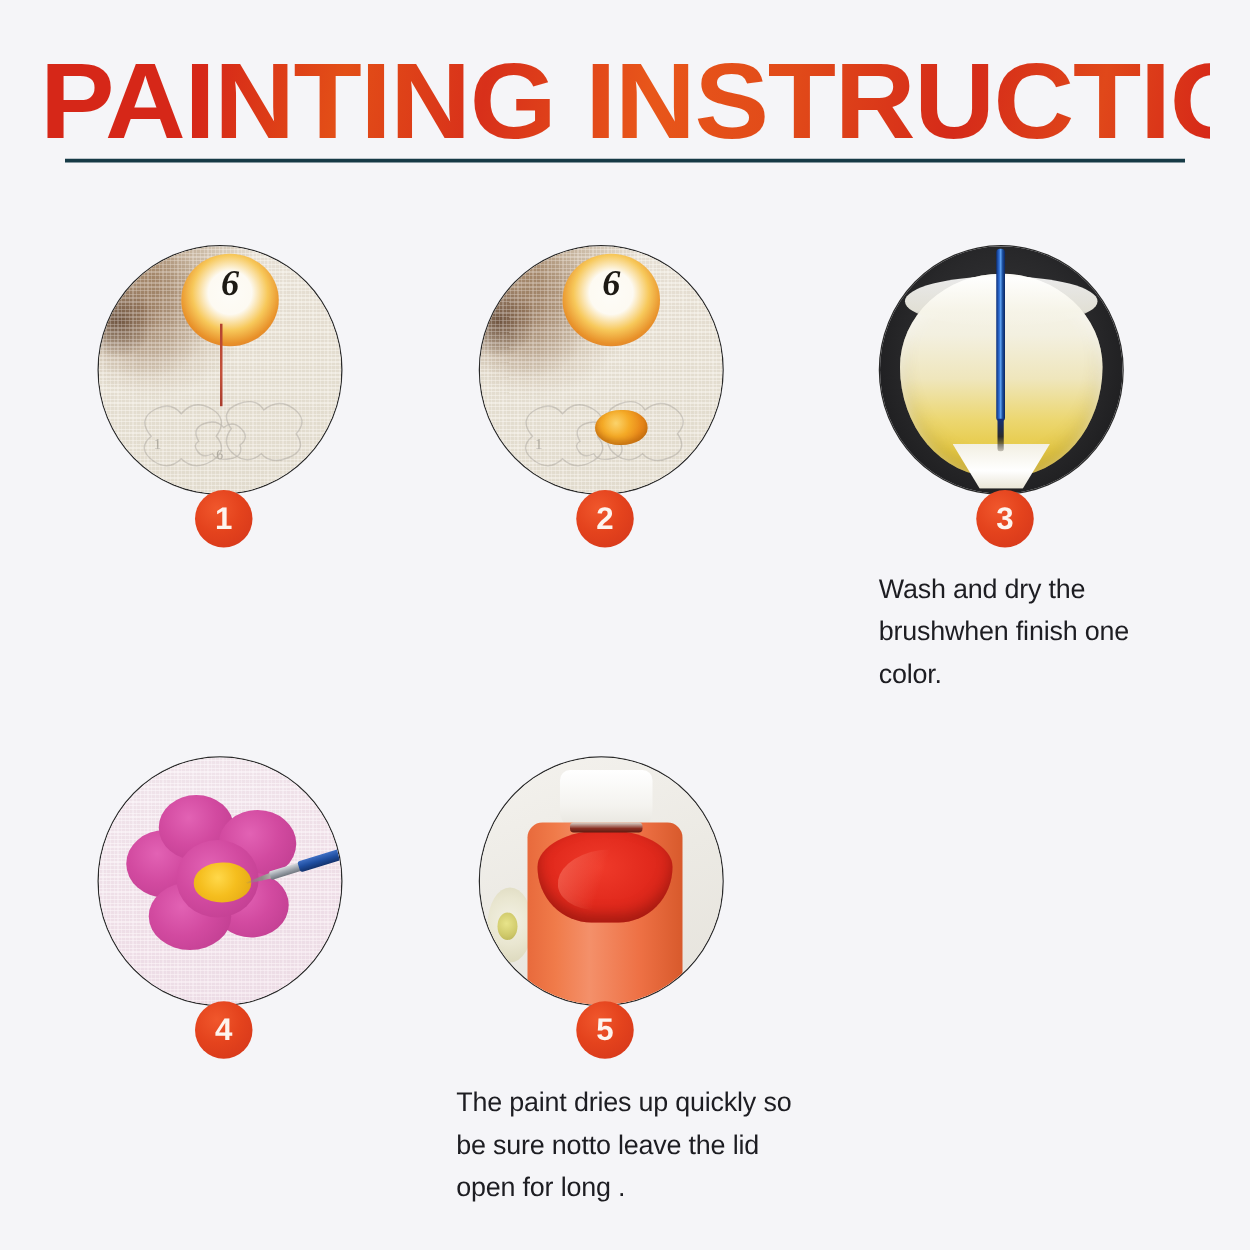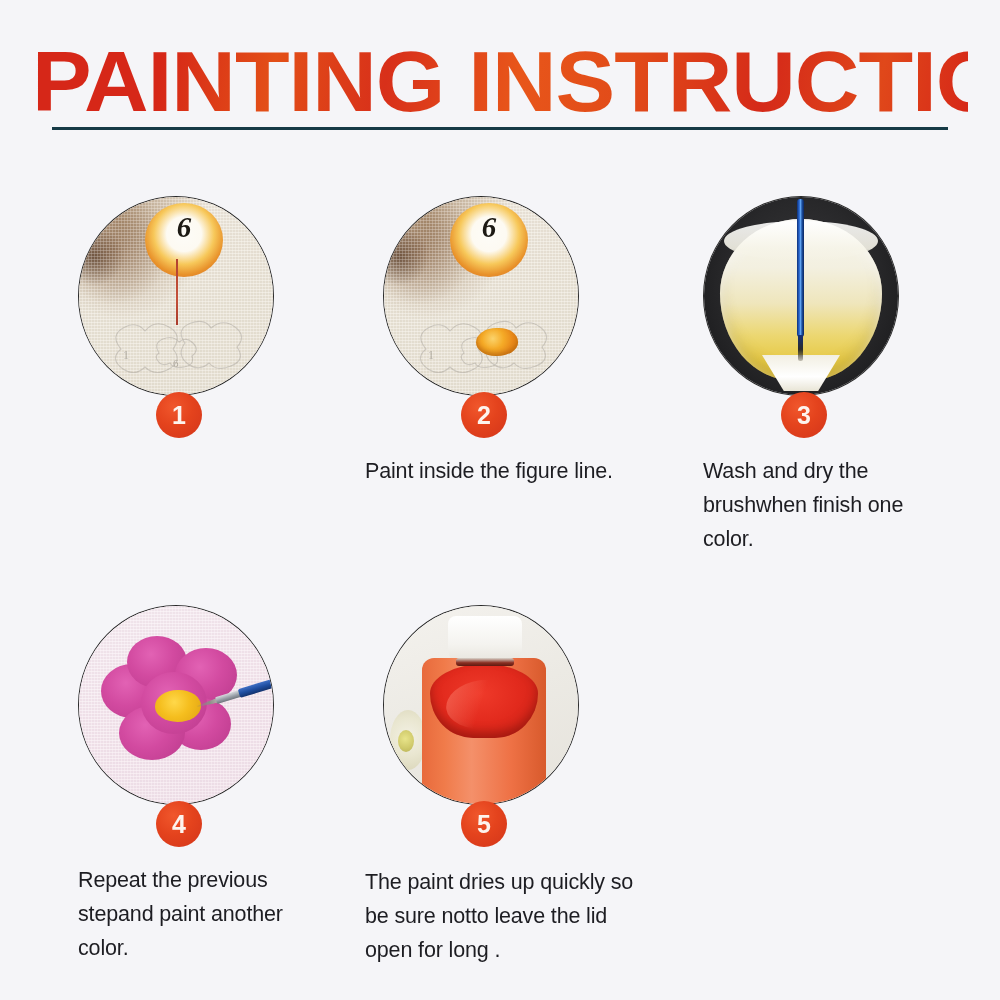--- a/index.html
+++ b/index.html
@@ -438,21 +438,20 @@
             <text x="22" y="50" font-family="Liberation Serif, serif" font-size="12" fill="#6e6a63">1</text>
           </svg>
           <div class="pot">
             <div class="pot-num">6</div>
           </div>
           <div class="blob-orange"></div>
         </div>
       </div>
       <div class="badge">2</div>
     </div>
-    <div class="caption">Paint inside the figure line.</div>
   </div>
 
   <div class="step step-r1 col-3">
     <div class="photo-wrap">
       <div class="photo">
         <div class="photo-inner">
           <div class="wash-bg"></div>
           <div class="wash-cup"></div>
           <div class="wash-cup-lip"></div>
           <div class="wash-spout"></div>
@@ -480,21 +479,20 @@
           <div class="flower-center"></div>
           <div class="brush4">
             <div class="bristle"></div>
             <div class="ferrule"></div>
             <div class="handle"></div>
           </div>
         </div>
       </div>
       <div class="badge">4</div>
     </div>
-    <div class="caption">Repeat the previous stepand paint another color.</div>
   </div>
 
   <div class="step step-r2 col-2">
     <div class="photo-wrap">
       <div class="photo">
         <div class="photo-inner">
           <div class="pot5-bg"></div>
           <div class="pot5-side"></div>
           <div class="pot5-dot"></div>
           <div class="pot5-lid"></div>

